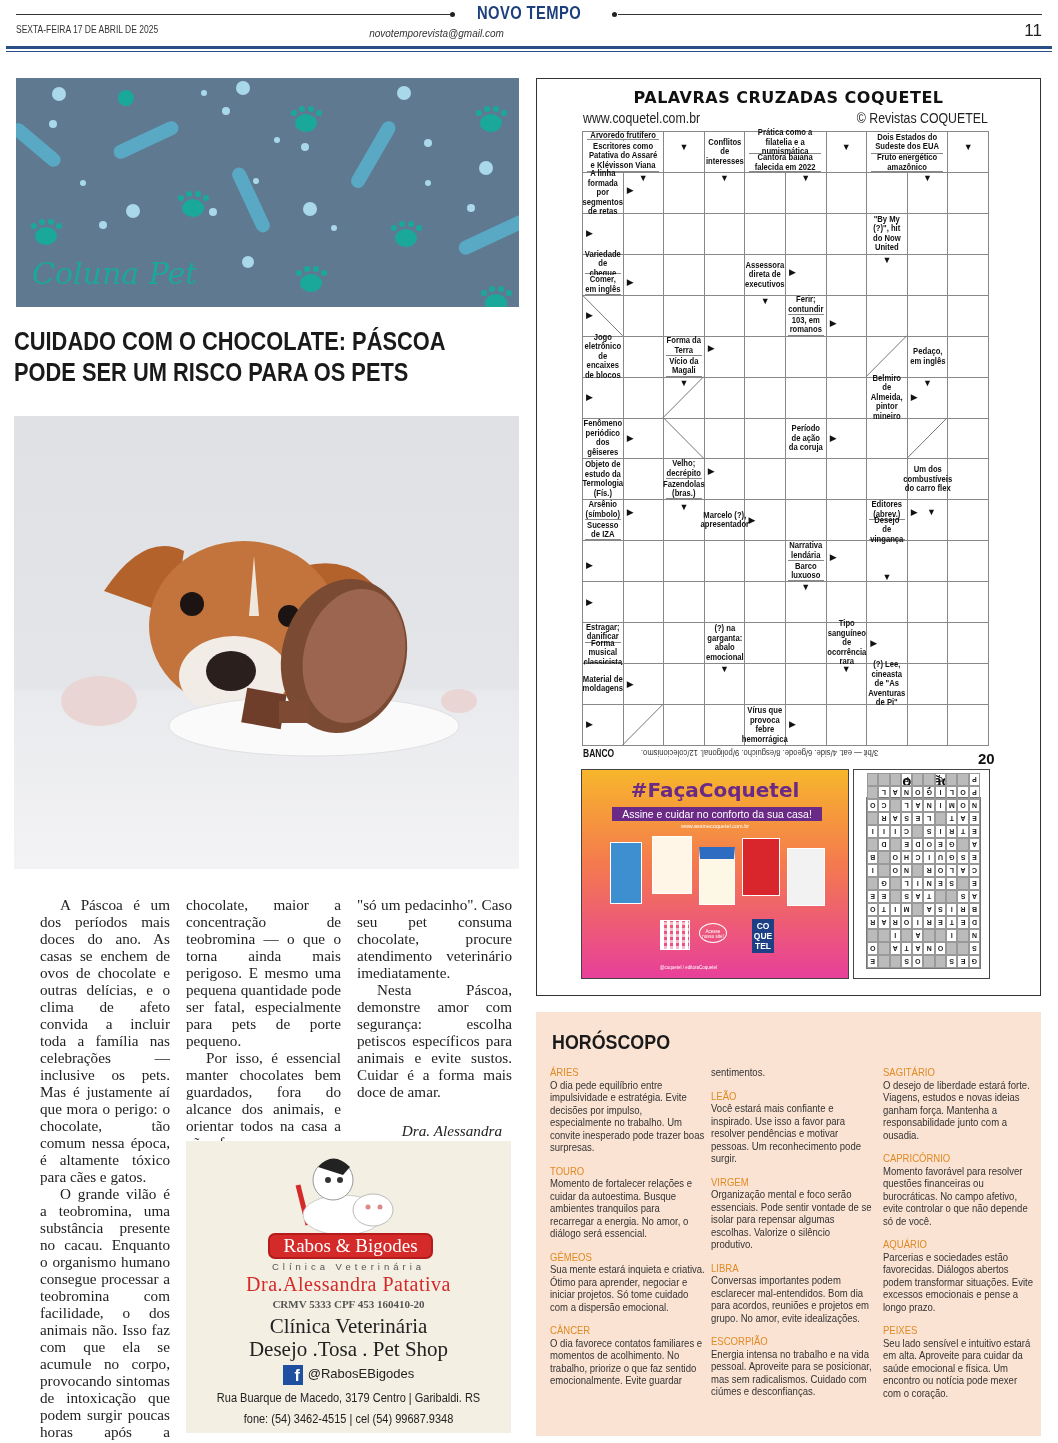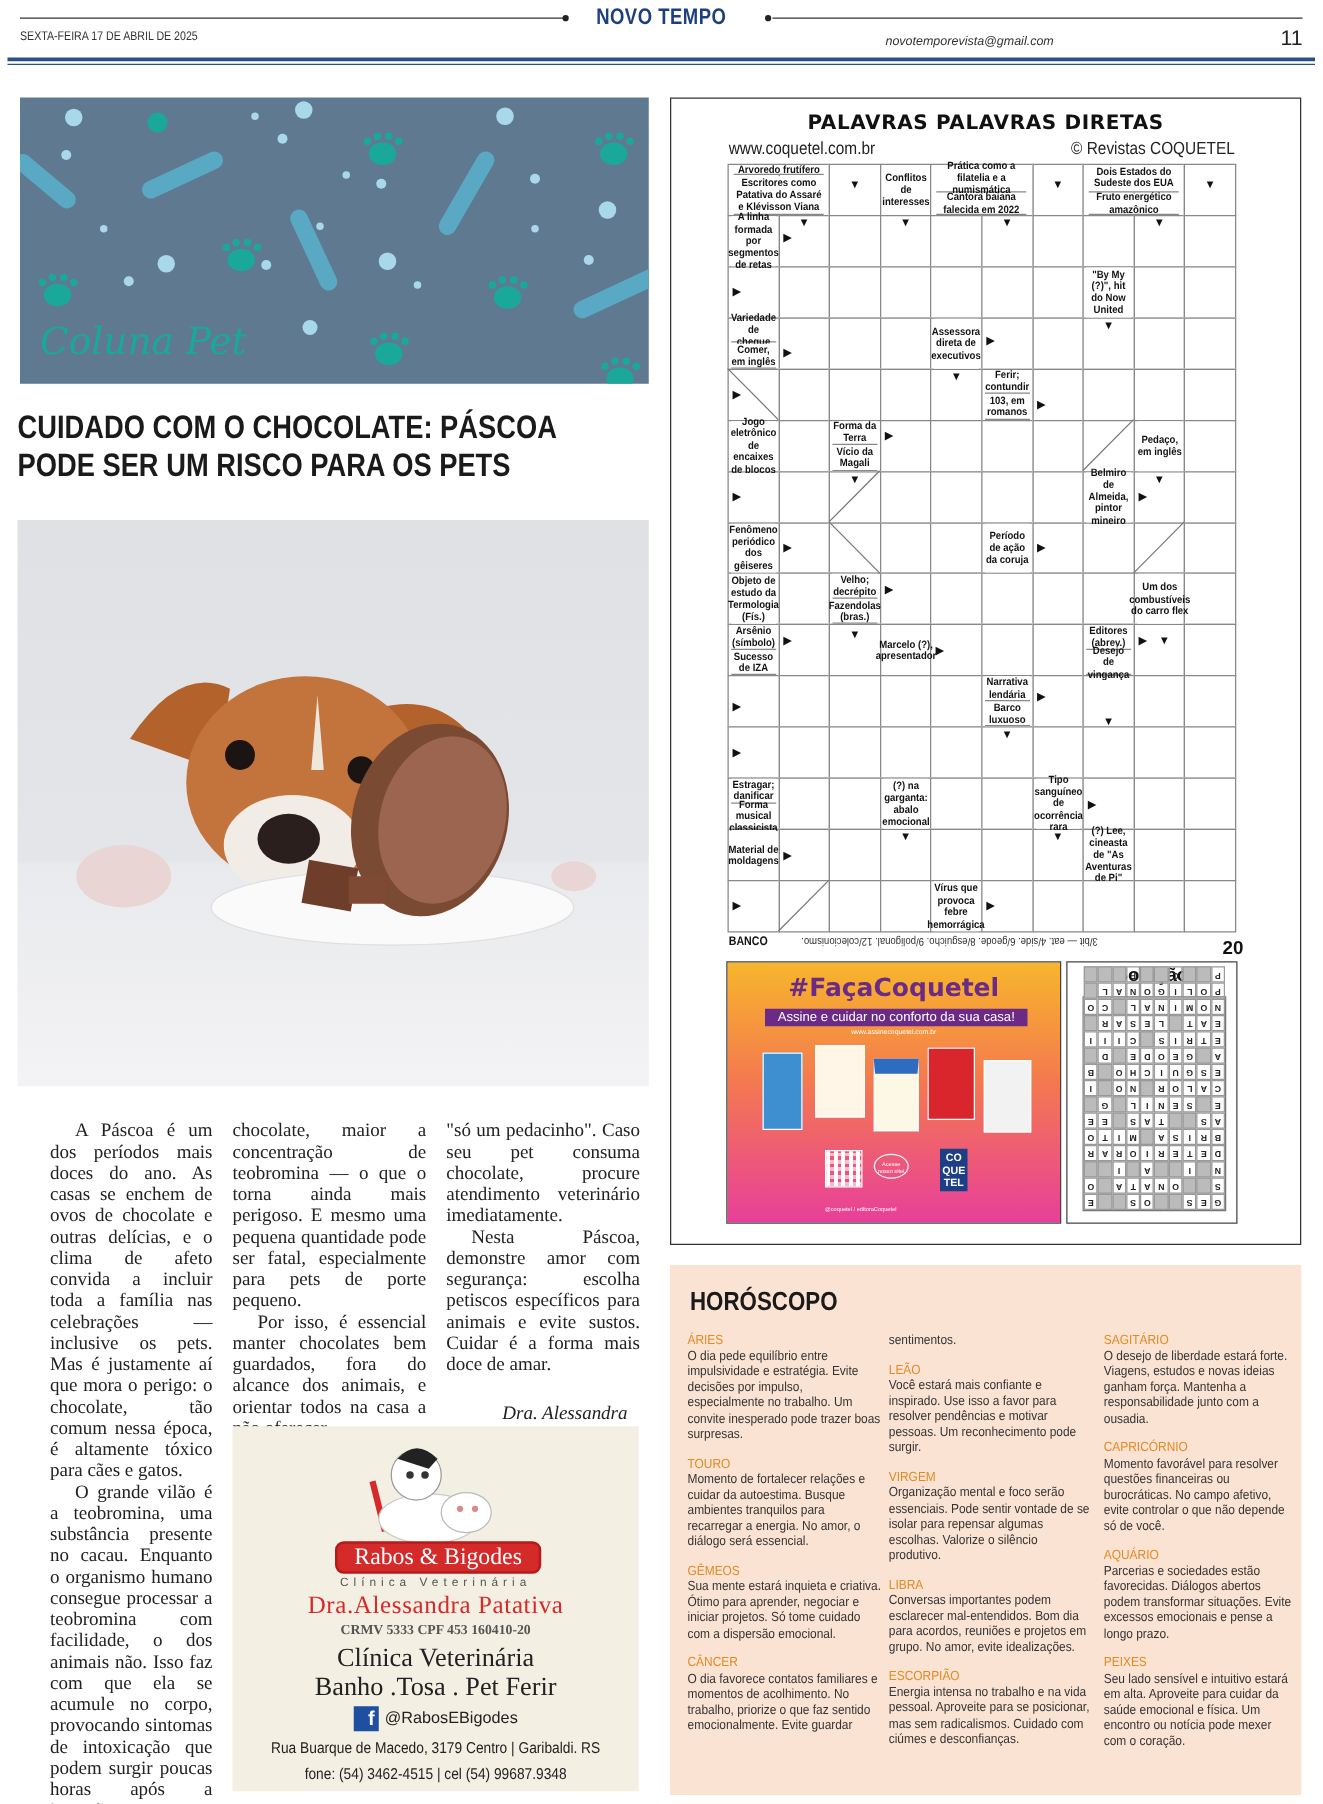--- a/index.html
+++ b/index.html
@@ -3,21 +3,21 @@
 <meta charset="utf-8">
 <style>
   * { box-sizing: border-box; margin: 0; padding: 0; }
   body { width: 1058px; height: 1443px; background: #fff; position: relative; overflow: hidden; font-family: "Liberation Sans", sans-serif; color: #222; }
 
   
   .hdr-line { position: absolute; top: 14px; height: 1px; background: #333; }
   .hdr-dot { position: absolute; top: 12px; width: 5px; height: 5px; border-radius: 50%; background: #222; }
   .masthead { position: absolute; top: 3px; left: 0; width: 1058px; text-align: center; font-family: "Liberation Sans", sans-serif; font-weight: bold; font-size: 18px; color: #1d3f7c; transform: scaleX(0.82); letter-spacing: 0.5px; }
   .hdr-date { position: absolute; top: 24px; left: 16px; font-size: 10px; color: #333; transform: scaleX(0.85); transform-origin: left; }
-  .hdr-email { position: absolute; top: 28px; left: 0; width: 843px; text-align: right; font-size: 10px; font-style: italic; color: #333; padding-left: 30px; }
+  .hdr-email { position: absolute; top: 28px; left: 0; width: 843px; text-align: center; font-size: 10px; font-style: italic; color: #333; padding-left: 30px; }
   .hdr-page { position: absolute; top: 21px; right: 16px; font-size: 17px; color: #222; }
   .hdr-rule1 { position: absolute; top: 46px; left: 6px; right: 6px; height: 3px; background: #2a4f86; }
   .hdr-rule2 { position: absolute; top: 51px; left: 6px; right: 6px; height: 1px; background: #2a4f86; }
 
   
   .banner { position: absolute; left: 16px; top: 78px; width: 503px; height: 229px; background: #5f7a90; overflow: hidden; }
   .banner-title { position: absolute; left: 16px; bottom: 16px; font-family: "DejaVu Serif", serif; font-style: italic; font-size: 30px; color: #1aa89a; }
 
   .headline { position: absolute; left: 14px; top: 326px; width: 505px; font-family: "Liberation Sans", sans-serif; font-weight: bold; font-size: 26px; line-height: 31px; color: #1a1a1a; transform: scaleX(0.84); transform-origin: left; white-space: nowrap; }
 
@@ -237,30 +237,30 @@
       <circle cx="52" cy="35" r="3" fill="#333"></circle>
     <ellipse cx="85" cy="65" rx="20" ry="16" fill="#fff" stroke="#bbb"></ellipse>
     <circle cx="80" cy="62" r="2.5" fill="#d88"></circle>
       <circle cx="92" cy="62" r="2.5" fill="#d88"></circle>
   </svg>
   <div class="ad-name">Rabos &amp; Bigodes</div>
   <div class="ad-sub">Clínica Veterinária</div>
   <div class="ad-dr">Dra.Alessandra Patativa</div>
   <div class="ad-crmv">CRMV 5333 CPF 453 160410-20</div>
   <div class="ad-svc1">Clínica Veterinária</div>
-  <div class="ad-svc2">Banho .Tosa . Pet Ferir</div>
+  <div class="ad-svc2">Desejo .Tosa . Pet Shop</div>
   <div class="ad-fb">
     <span class="fb-icon">f</span><span>@RabosEBigodes</span>
   </div>
   <div class="ad-addr">Rua Buarque de Macedo, 3179   Centro |  Garibaldi. RS</div>
   <div class="ad-phone">fone: (54) 3462-4515  |  cel  (54) 99687.9348</div>
 </div>
 
 <div class="xw-panel"></div>
-<div class="xw-title">PALAVRAS PALAVRAS DIRETAS</div>
+<div class="xw-title">PALAVRAS CRUZADAS COQUETEL</div>
 <div class="xw-site">www.coquetel.com.br</div>
 <div class="xw-copy">© Revistas COQUETEL</div>
 <div class="grid" id="xw-grid">
     <div class="cell" style="left: 0px; top: 0px; width: 41.6px; height: 41.9333px;"></div>
     <div class="cell" style="left: 40.6px; top: 0px; width: 41.6px; height: 41.9333px;"></div>
     <div class="cell" style="left: 81.2px; top: 0px; width: 41.6px; height: 41.9333px;"></div>
     <div class="cell" style="left: 121.8px; top: 0px; width: 41.6px; height: 41.9333px;"></div>
     <div class="cell" style="left: 162.4px; top: 0px; width: 41.6px; height: 41.9333px;"></div>
     <div class="cell" style="left: 203px; top: 0px; width: 41.6px; height: 41.9333px;"></div>
     <div class="cell" style="left: 243.6px; top: 0px; width: 41.6px; height: 41.9333px;"></div>

